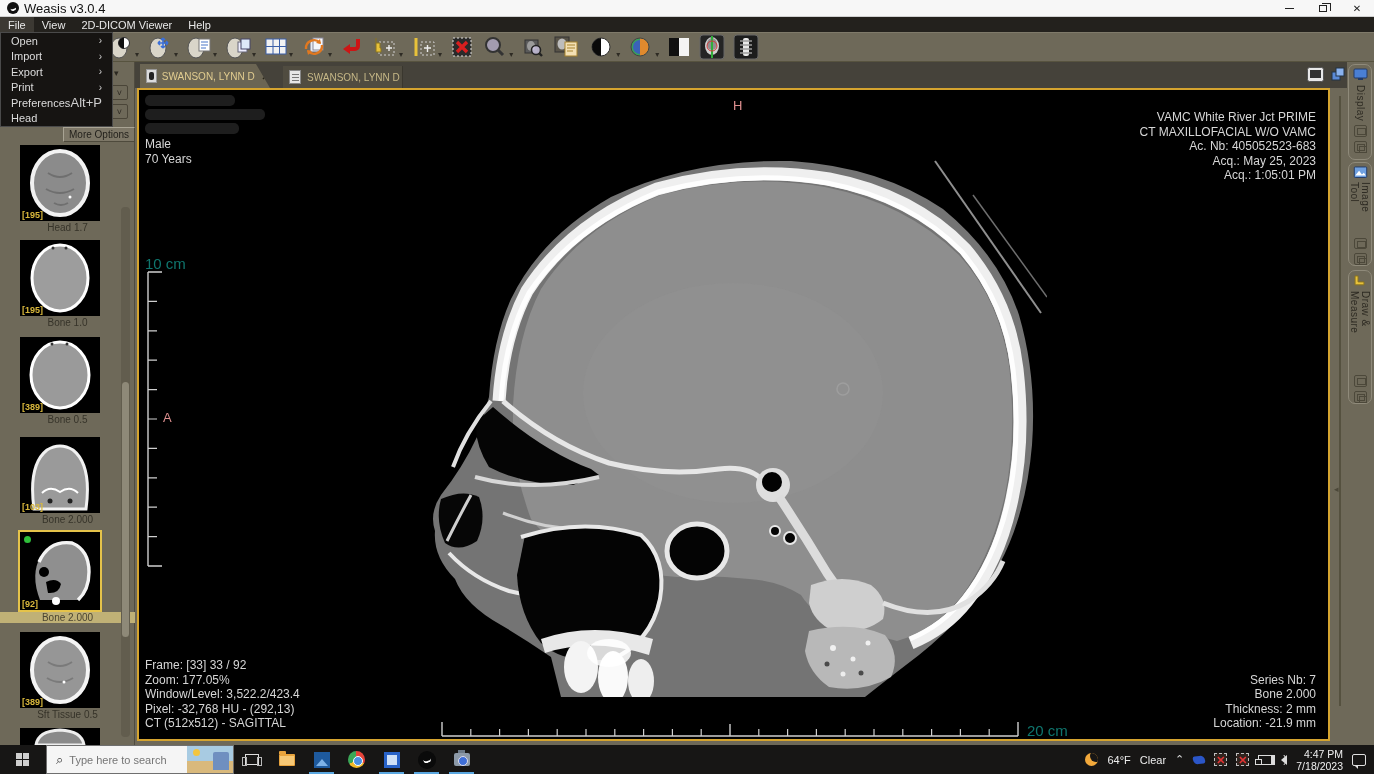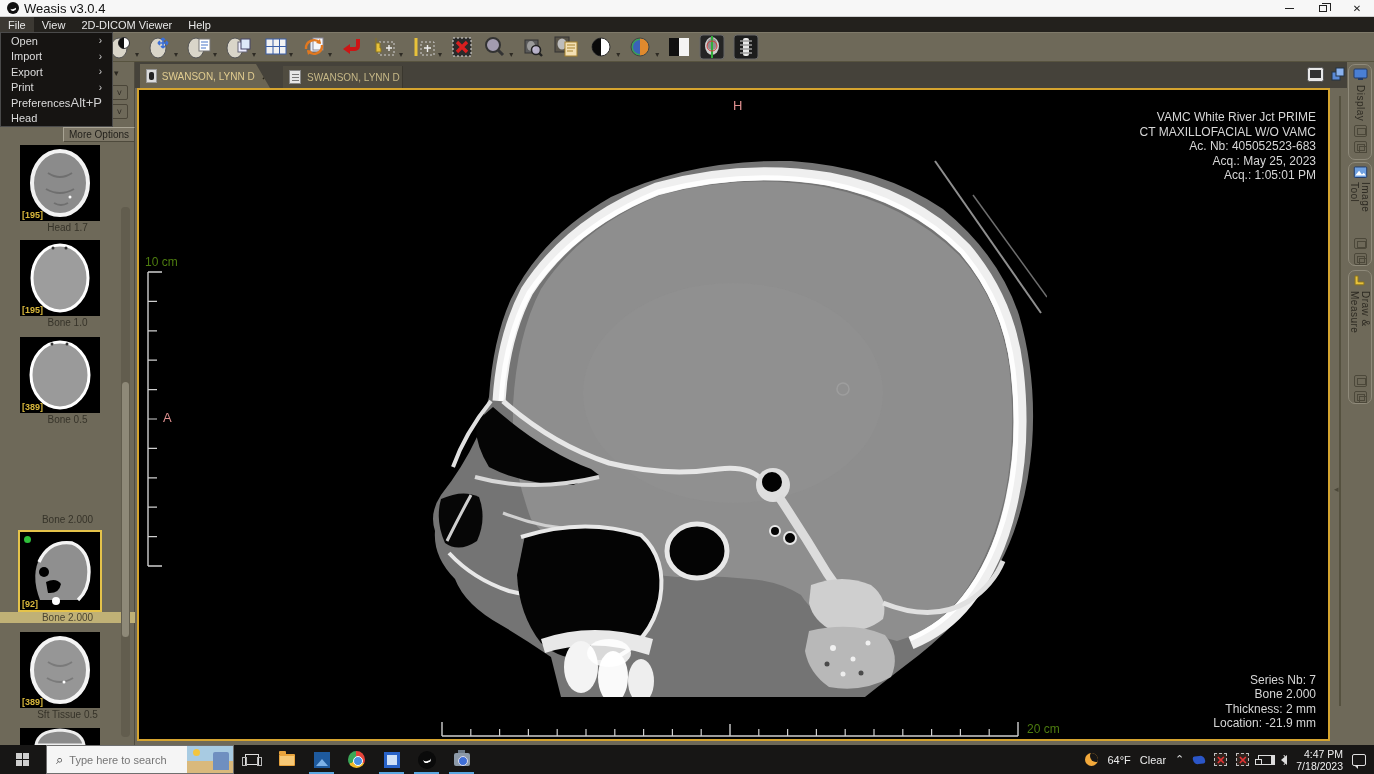--- a/index.html
+++ b/index.html
@@ -77,21 +77,21 @@
   .tab-icon2::after{content:""; position:absolute; left:2px; top:3px; width:7px; height:1px; background:#777;
     box-shadow:0 3px 0 #777, 0 6px 0 #777;}
   .corner-icon { position:absolute; top:5px; }
 
   
   #viewer { position:absolute; left:137px; top:88px; width:1193px; height:653px;
     border:2px solid #d5a42f; background:#000; }
   .ov { position:absolute; color:#d6d6d6; font-size:12px; line-height:14.6px; }
   .redact { background:#1e1e1e; border-radius:5px; height:11px; margin-bottom:3px;}
   .orient { position:absolute; color:#dd8f8f; font-size:13px; }
-  .ruler-label { position:absolute; color:#4d7c0f; font-size:12px;}
+  .ruler-label { position:absolute; color:#0f766e; font-size:15px;}
 
   
   #splitter-line { position:absolute; left:1339px; top:96px; width:2px; height:610px; background:#55513f;}
   #splitter-handle { position:absolute; left:1334px; top:484px; color:#4c4839; font-size:9px;}
   #right-panel { position:absolute; left:1347px; top:62px; width:27px; height:683px; background:#6e6959;}
   .rp-group { position:absolute; left:1px; width:24px; border:1px solid #8f8a7a; border-radius:7px;
     display:flex; flex-direction:column; align-items:center; padding-top:3px; gap:4px;}
   .rp-label { writing-mode:vertical-rl; font-size:10px; color:#2e2b23; letter-spacing:.5px;}
   .rp-icon { width:15px; height:13px; }
   .pin-icon, .winset-icon { width:13px; height:12px; border:1px solid #4c483a; border-radius:2px; position:relative;}
@@ -354,20 +354,30 @@
           <rect width="80" height="76" fill="#000"></rect>
           <ellipse cx="40" cy="38" rx="29" ry="33" fill="#9a9a9a"></ellipse>
           <ellipse cx="40" cy="38" rx="29" ry="33" fill="none" stroke="#fff" stroke-width="3"></ellipse>
           <circle cx="32" cy="7" r="1.5" fill="#333"></circle>
           <circle cx="47" cy="7" r="1.5" fill="#333"></circle>
         </svg>
       <span class="thumb-count">[389]</span>
     </div>
     <div class="thumb-cap" style="top:352px;">Bone 0.5</div>
 
+    <div class="thumb" style="top:375px; height:76px;">
+      <svg width="80" height="76">
+          <rect width="80" height="76" fill="#000"></rect>
+          <path d="M14 72 Q8 28 27 13 Q40 5 53 13 Q72 28 66 72 Z" fill="#9a9a9a" stroke="#f2f2f2" stroke-width="3"></path>
+          <path d="M22 56 Q30 48 40 55 Q50 48 58 56" stroke="#fff" stroke-width="2" fill="none"></path>
+          <circle cx="30" cy="64" r="2.5" fill="#222"></circle>
+          <circle cx="50" cy="64" r="2.5" fill="#222"></circle>
+        </svg>
+      <span class="thumb-count">[103]</span>
+    </div>
     <div class="thumb-cap" style="top:452px;">Bone 2.000</div>
 
     <div class="thumb selected" style="top:470px; height:78px;">
       <svg width="80" height="78">
           <rect width="80" height="78" fill="#000"></rect>
           <path d="M20 68 Q10 42 21 24 Q33 7 52 10 Q69 17 70 39 Q70 57 60 68 Z" fill="#8f8f8f"></path>
           <path d="M19 30 Q29 8 52 11 Q69 18 69 40 Q69 58 58 68" stroke="#f4f4f4" stroke-width="3.4" fill="none"></path>
           <circle cx="24" cy="40" r="5" fill="#000"></circle>
           <path d="M26 50 Q36 45 41 52 Q39 62 28 61 Z" fill="#000"></path>
           <circle cx="36" cy="69" r="4" fill="#fff"></circle>
@@ -490,29 +500,43 @@
       <path fill="#e8e8e8" d="M128 506 Q180 488 240 506 L236 522 Q180 504 132 520 Z"></path>
       <ellipse cx="168" cy="534" rx="17" ry="26" fill="#f4f4f4"></ellipse>
       <ellipse cx="200" cy="544" rx="15" ry="26" fill="#fafafa"></ellipse>
       <ellipse cx="228" cy="548" rx="13" ry="22" fill="#eeeeee"></ellipse>
       <ellipse cx="196" cy="520" rx="22" ry="14" fill="#ffffff" opacity="0.85"></ellipse>
       <path stroke="#8f8f8f" stroke-width="2" fill="none" d="M522 28 L628 180"></path>
       <path stroke="#6f6f6f" stroke-width="1.5" fill="none" d="M560 62 L634 164"></path>
       <circle cx="430" cy="256" r="6" fill="none" stroke="#9e9e9e" stroke-width="1.5"></circle>
     </svg>
 
+    <div class="ov" style="left:6px; top:5px;">
+      <div class="redact" style="width:90px;"></div>
+      <div class="redact" style="width:120px;"></div>
+      <div class="redact" style="width:94px;"></div>
+      <div>Male</div>
+      <div>70 Years</div>
+    </div>
 
     <div class="ov" style="right:12px; top:20px; text-align:right;">
       <div>VAMC White River Jct PRIME</div>
       <div>CT MAXILLOFACIAL W/O VAMC</div>
       <div>Ac. Nb: 405052523-683</div>
       <div>Acq.: May 25, 2023</div>
       <div>Acq.: 1:05:01 PM</div>
     </div>
 
+    <div class="ov" style="left:6px; bottom:8px;">
+      <div>Frame: [33] 33 / 92</div>
+      <div>Zoom: 177.05%</div>
+      <div>Window/Level: 3,522.2/423.4</div>
+      <div>Pixel: -32,768 HU - (292,13)</div>
+      <div>CT (512x512) - SAGITTAL</div>
+    </div>
 
     <div class="ov" style="right:12px; bottom:8px; text-align:right;">
       <div>Series Nb: 7</div>
       <div>Bone 2.000</div>
       <div>Thickness: 2 mm</div>
       <div>Location: -21.9 mm</div>
     </div>
 
     <div class="orient" style="left:594px; top:8px;">H</div>
     <div class="orient" style="left:24px; top:320px;">A</div>

